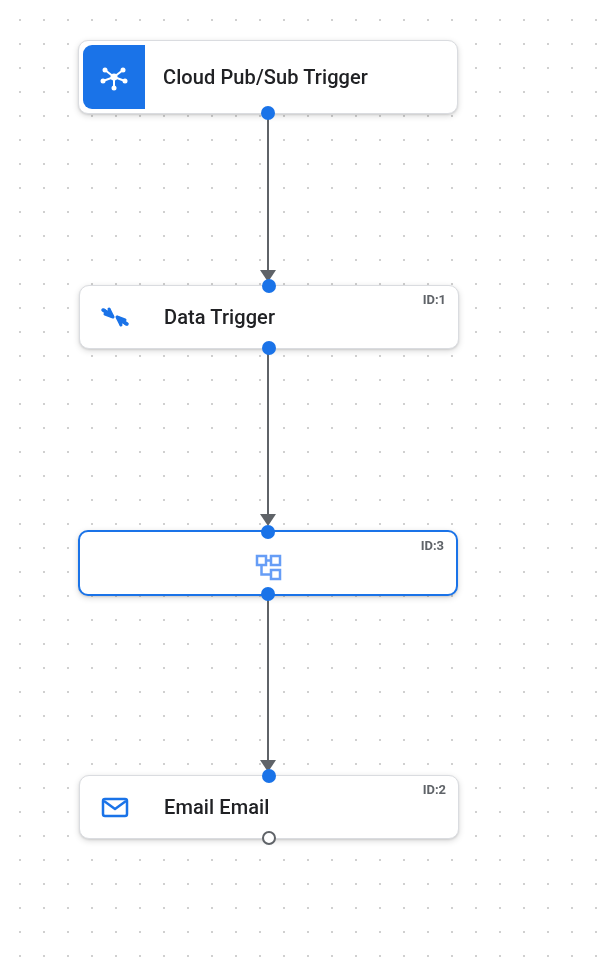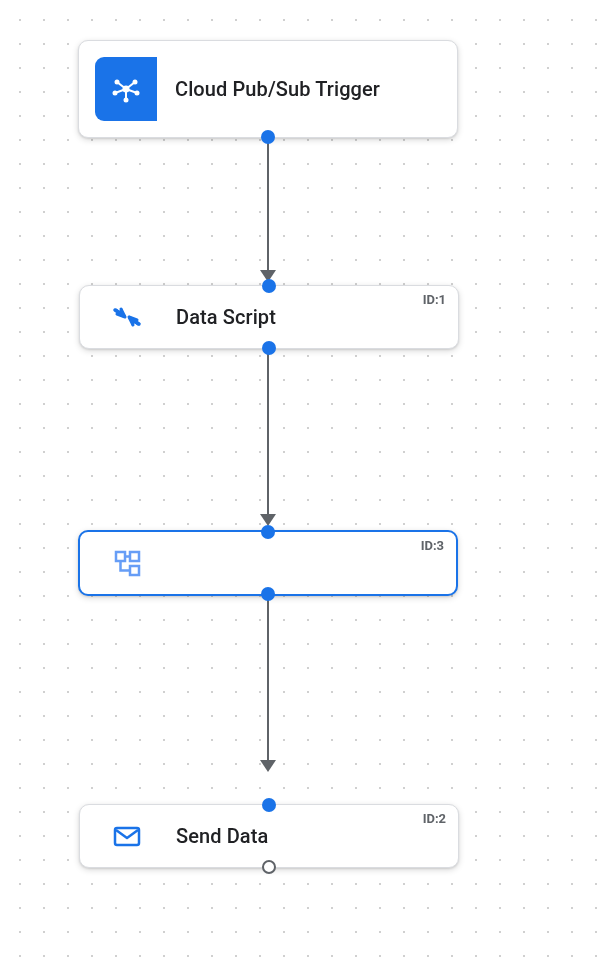--- a/index.html
+++ b/index.html
@@ -28,26 +28,27 @@
 
     .node {
       position: absolute;
       width: 380px;
       background: #ffffff;
       border: 1px solid #dadce0;
       border-radius: 10px;
       box-shadow: 0 2px 6px rgba(0,0,0,0.15), 0 1px 2px rgba(0,0,0,0.1);
       display: flex;
       align-items: center;
-      padding: 16px;
+      padding: 4px;
       cursor: pointer;
     }
 
     .node.selected {
       border: 2px solid #1a73e8;
+      flex-direction: column;
     }
 
     .node-icon-box {
       width: 62px;
       height: 62px;
       border-radius: 9px 0 0 9px;
       display: flex;
       align-items: center;
       justify-content: center;
       flex-shrink: 0;
@@ -124,21 +125,21 @@
 
     
     #node-1 { top: 40px; left: 78px; }
     #node-2 { top: 285px; left: 79px; }
     #node-3 { top: 530px; left: 78px; }
     #node-4 { top: 775px; left: 79px; }
     
     #node-1 .node-icon-box { height: 64px; }
     #node-2 { height: 64px; }
     #node-3 { height: 66px; }
-    #node-4 { height: 64px; margin-top: 29px; }
+    #node-4 { height: 64px; }
 
     
     .arrow-1 { top: 108px; height: 164px; left: 268px; }
     .arrowhead-1 { top: 270px; left: 268px; }
 
     .arrow-2 { top: 354px; height: 162px; left: 268px; }
     .arrowhead-2 { top: 514px; left: 268px; }
 
     .arrow-3 { top: 600px; height: 162px; left: 268px; }
     .arrowhead-3 { top: 760px; left: 268px; }
@@ -184,21 +185,21 @@
     <div class="node-icon-box outline">
       <svg width="34" height="34" viewBox="0 0 34 34">
         <path d="M 6 10 L 15 17 L 6 10 M 11 9 L 15 17 L 7 14" stroke="#1a73e8" stroke-width="3" fill="none" stroke-linecap="round" stroke-linejoin="round"></path>
         <path d="M 28 24 L 19 17 L 28 24 M 23 25 L 19 17 L 27 20" stroke="#1a73e8" stroke-width="3" fill="none" stroke-linecap="round" stroke-linejoin="round"></path>
         <path d="M 5 10 L 14 16" stroke="#1a73e8" stroke-width="3.5" stroke-linecap="round"></path>
         <polygon points="15,17 9,11 12,8" fill="#1a73e8"></polygon>
         <path d="M 29 24 L 20 18" stroke="#1a73e8" stroke-width="3.5" stroke-linecap="round"></path>
         <polygon points="19,17 25,23 22,26" fill="#1a73e8"></polygon>
       </svg>
     </div>
-    <div class="node-label">Data Script</div>
+    <div class="node-label">Data Trigger</div>
     <div class="port top"></div>
     <div class="port bottom"></div>
   </div>
 
   <div id="node-3" class="node selected">
     <div class="node-id">ID:3</div>
     <div class="node-icon-box outline">
       <svg width="34" height="34" viewBox="0 0 34 34">
         <rect x="6" y="6" width="9" height="9" fill="none" stroke="#669df6" stroke-width="2.5"></rect>
         <rect x="20" y="6" width="9" height="9" fill="none" stroke="#669df6" stroke-width="2.5"></rect>
@@ -212,18 +213,18 @@
   </div>
 
   <div id="node-4" class="node">
     <div class="node-id">ID:2</div>
     <div class="node-icon-box outline">
       <svg width="34" height="34" viewBox="0 0 34 34">
         <rect x="5" y="9" width="24" height="17" rx="2" fill="none" stroke="#1a73e8" stroke-width="2.5"></rect>
         <path d="M 6 11 L 17 19 L 28 11" fill="none" stroke="#1a73e8" stroke-width="2.5" stroke-linejoin="round"></path>
       </svg>
     </div>
-    <div class="node-label">Send Data</div>
+    <div class="node-label">Email Email</div>
     <div class="port top"></div>
     <div class="port bottom white"></div>
   </div>
 
 </div>
 
 </body></html>

